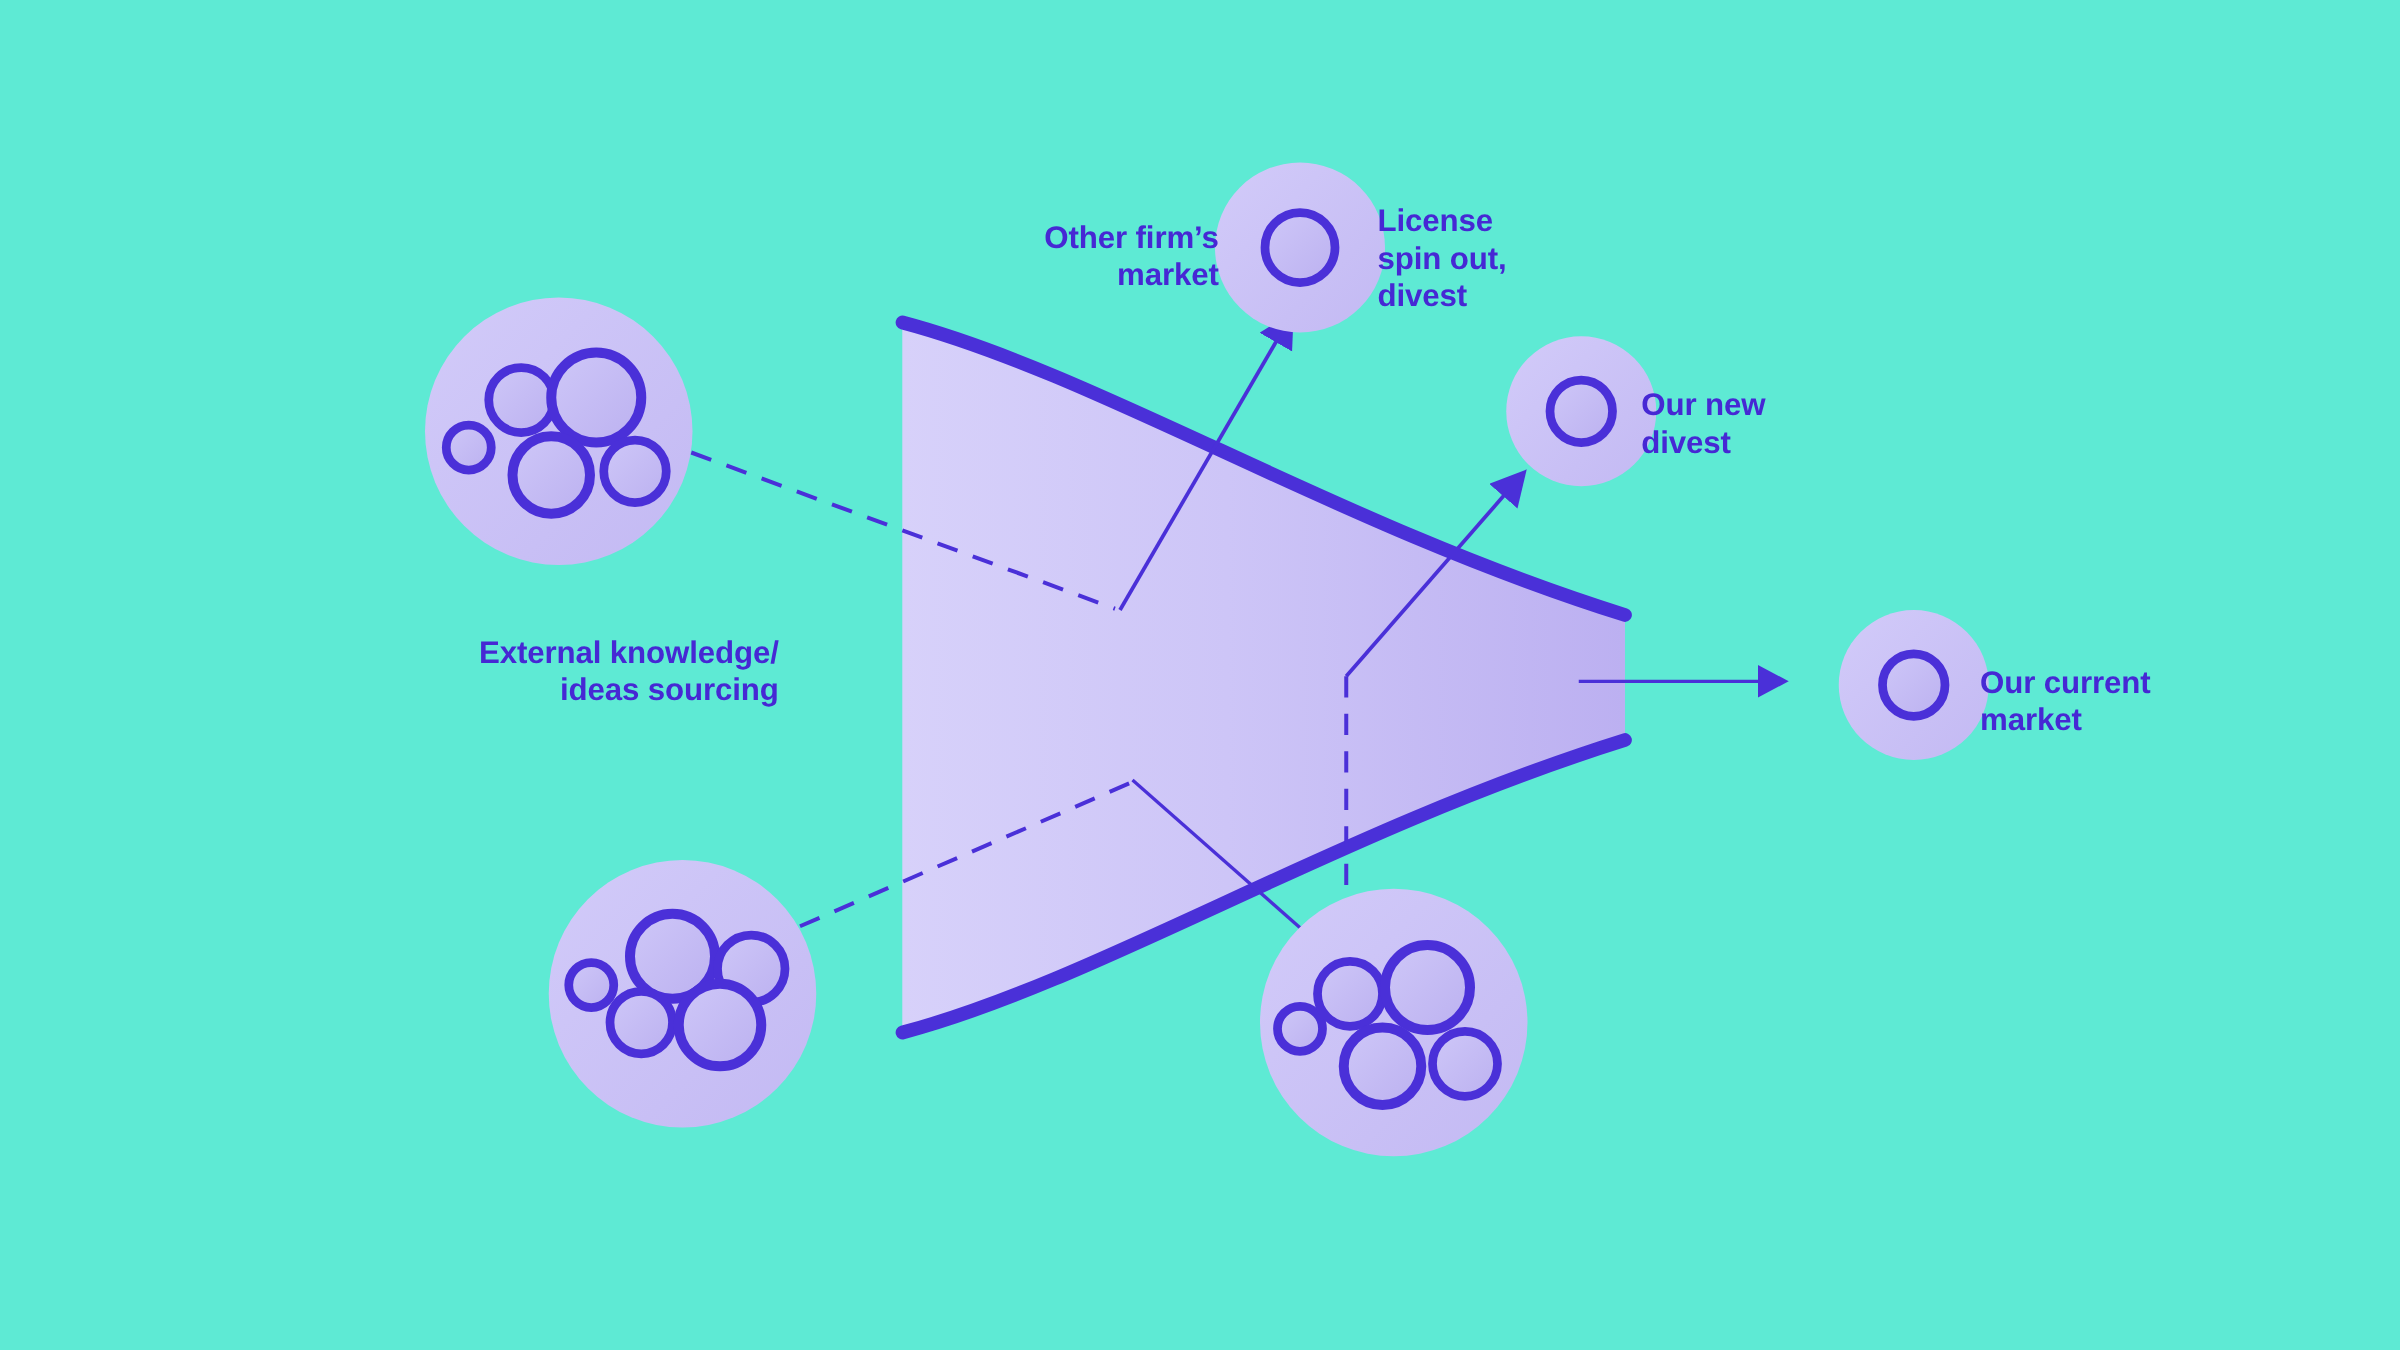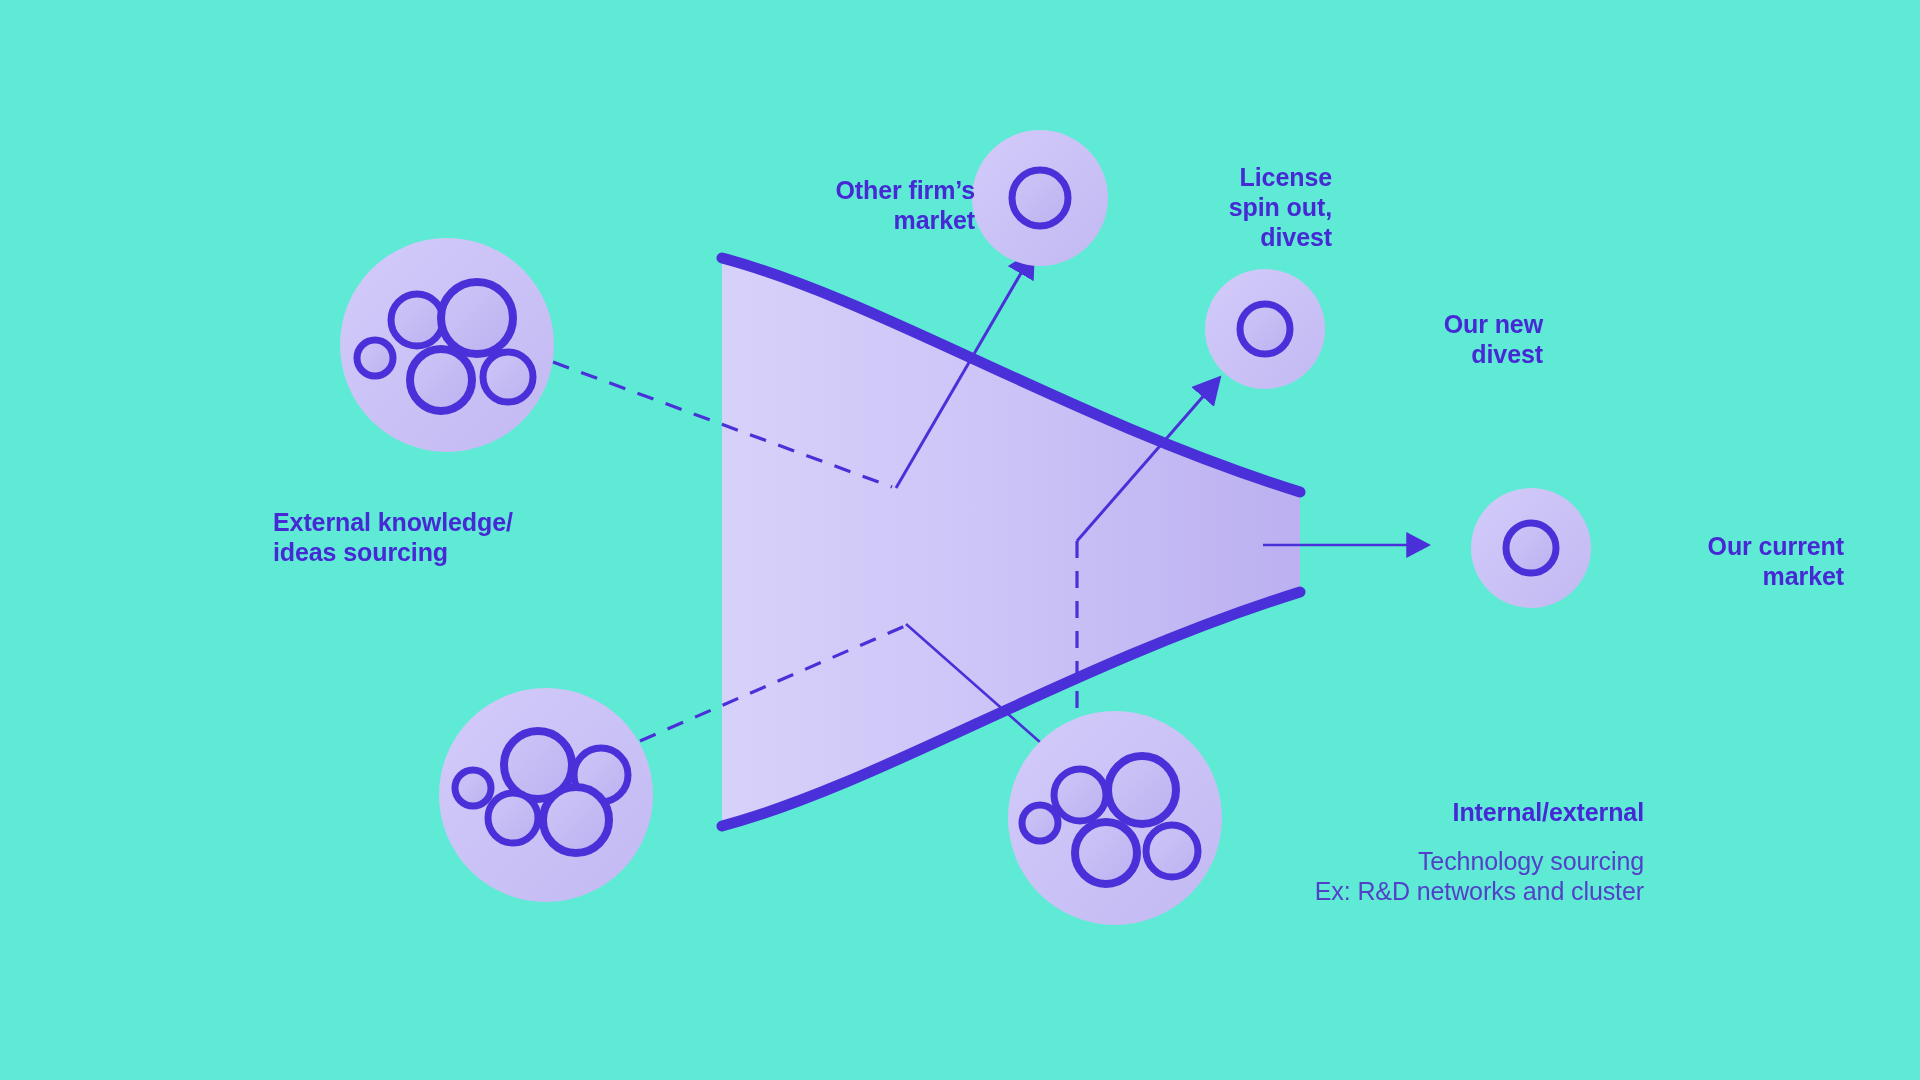--- a/index.html
+++ b/index.html
@@ -36,23 +36,23 @@
     font-weight: bold;
     font-size: 25px;
     color: #4628D4;
   }
   .label .bd {
     display: block;
     font-weight: normal;
     font-size: 25px;
     color: #5340C8;
   }
-  .lbl-center   { text-align: left; }
+  .lbl-center   { text-align: right; }
   .lbl-right    { text-align: right; }
-  .lbl-left     { text-align: right; }
+  .lbl-left     { text-align: left; }
 </style>
 </head>
 <body>
 
 <div id="stage">
 
   <svg id="canvas" viewBox="0 0 1920 1080" xmlns="http://www.w3.org/2000/svg">
     <defs>
       <linearGradient id="discGrad" x1="0" y1="0" x2="1" y2="1">
         <stop offset="0%" stop-color="#D2CBF9"></stop>
@@ -164,19 +164,14 @@
   <div class="label lbl-left" style="left:1584px; top:512px; width:260px;">
     <span class="hd">Our current
 market</span>
   </div>
 
   <div class="label lbl-center" style="left:273px; top:488px; width:350px;">
     <span class="hd">External knowledge/
 ideas sourcing</span>
   </div>
 
-  <div class="label lbl-left" style="left:1214px; top:778px; width:430px;">
-    <span class="hd">Internal/external</span>
-    <span class="bd">Technology sourcing
-Ex: R&amp;D networks and cluster</span>
-  </div>
 
 </div>
 
 </body></html>

